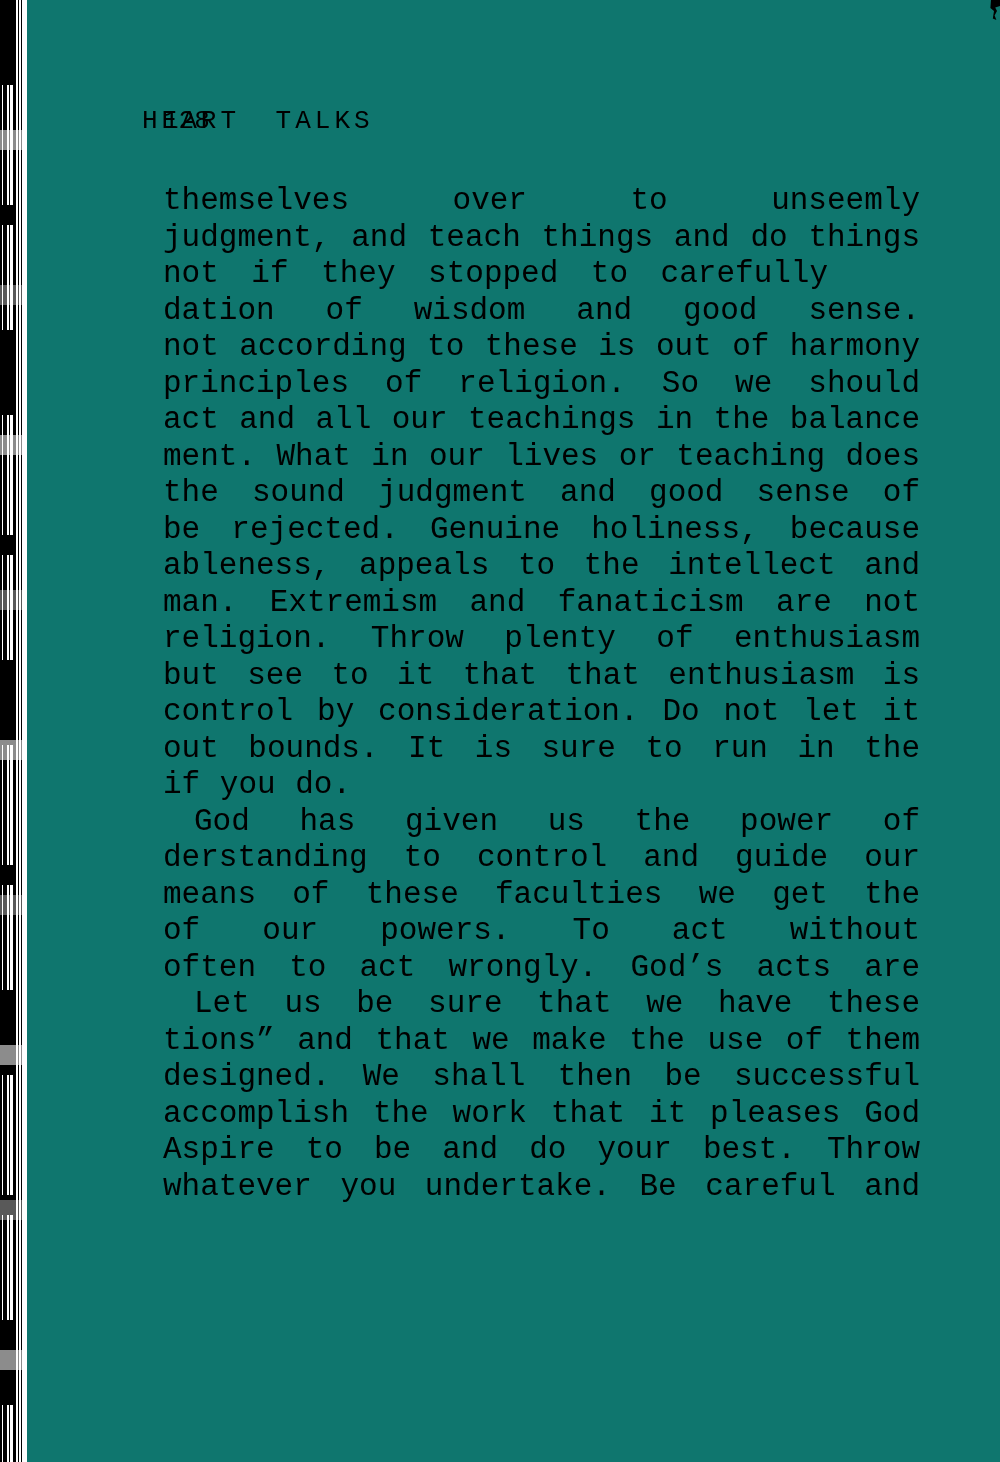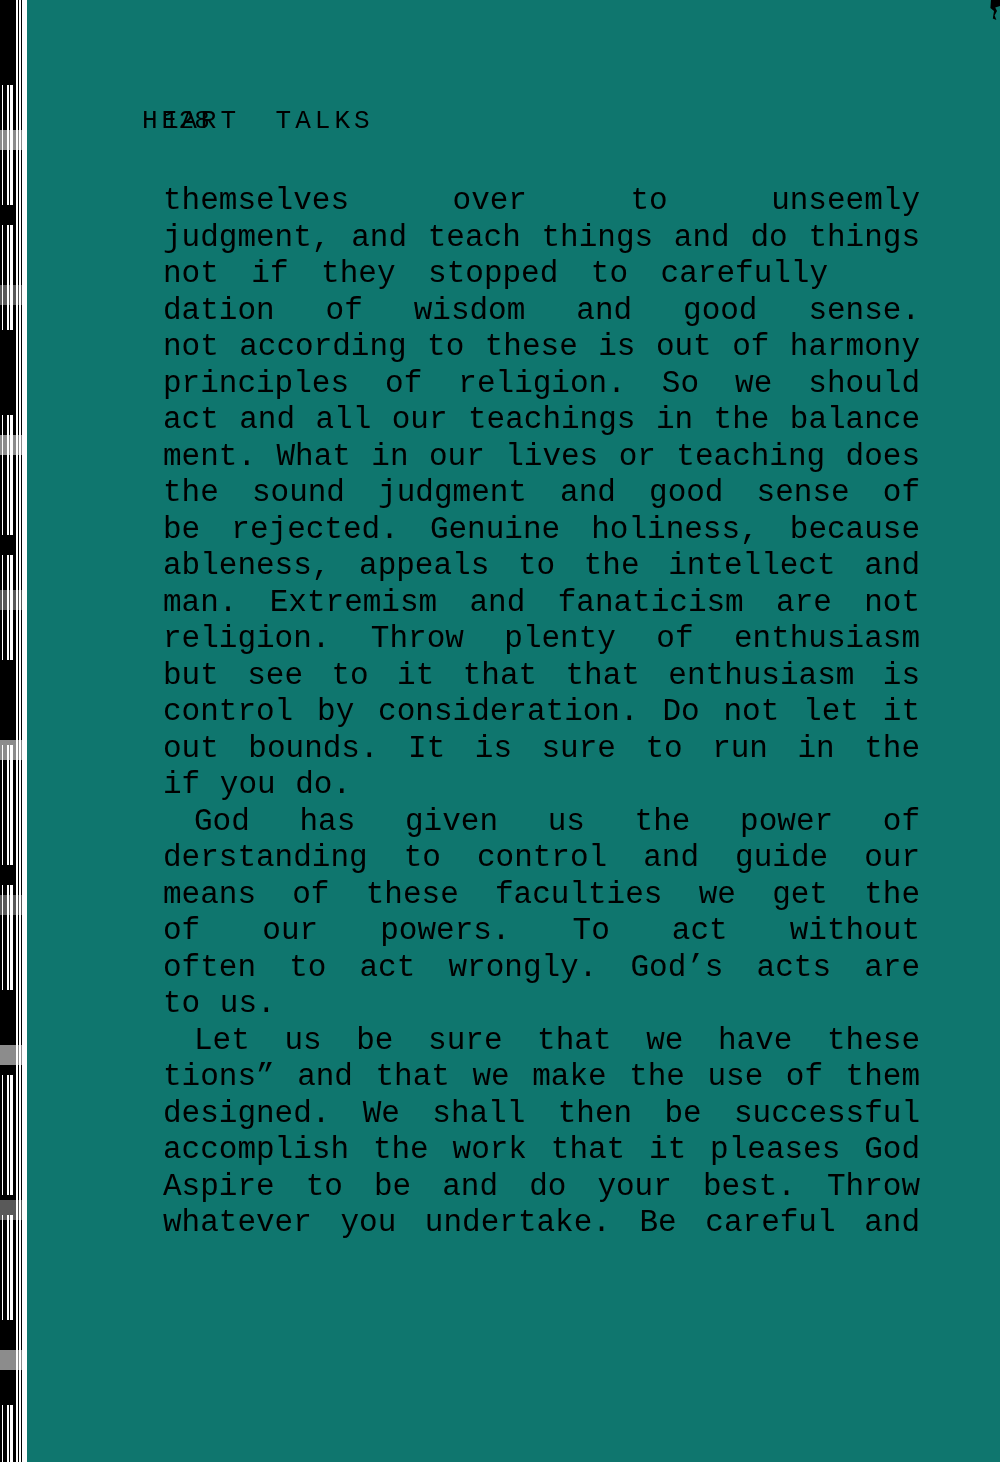--- a/index.html
+++ b/index.html
@@ -149,21 +149,20 @@
       <div class="line">out bounds. It is sure to run in the wrong direction</div>
       <div class="line end">if you do.</div>
     </div>
 
     <div class="para">
       <div class="line indent">God has given us the power of consideration and un-</div>
       <div class="line">derstanding to control and guide our energies. By</div>
       <div class="line">means of these faculties we get the highest and best use</div>
       <div class="line">of our powers. To act without consideration is very</div>
       <div class="line">often to act wrongly. God’s acts are always wise, and</div>
-      <div class="line end">to us.</div>
     </div>
 
     <div class="para">
       <div class="line indent">Let us be sure that we have these three needful “ra-</div>
       <div class="line">tions” and that we make the use of them that God has</div>
       <div class="line">designed. We shall then be successful Christians and</div>
       <div class="line">accomplish the work that it pleases God for us to do.</div>
       <div class="line">Aspire to be and do your best. Throw your soul into</div>
       <div class="line">whatever you undertake. Be careful and considerate</div>
     </div>

